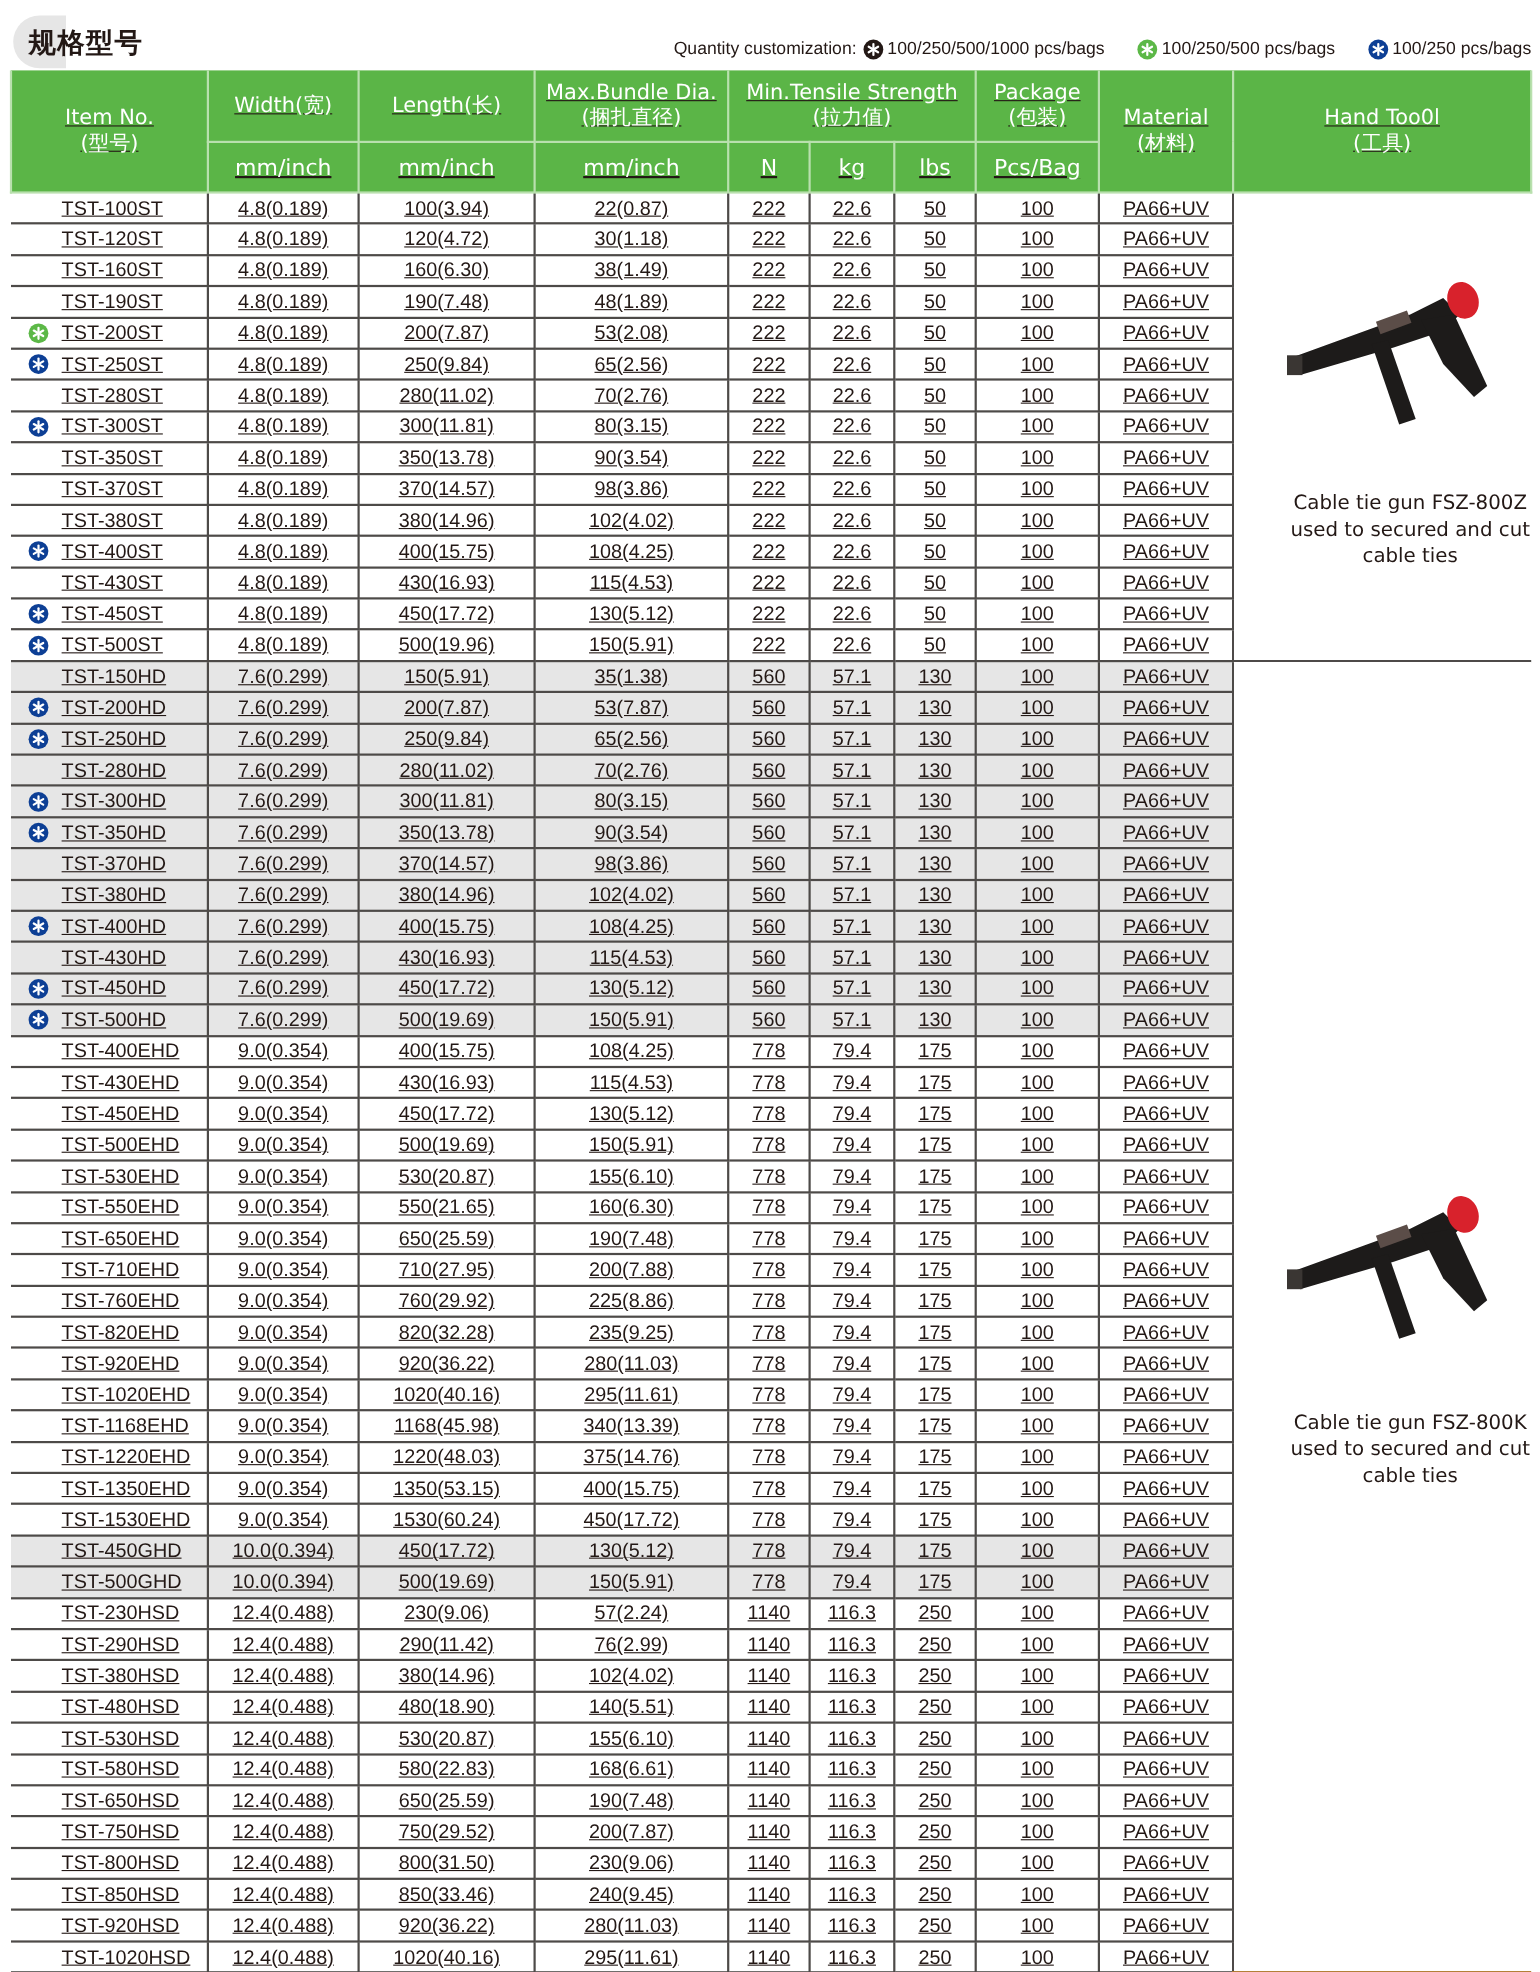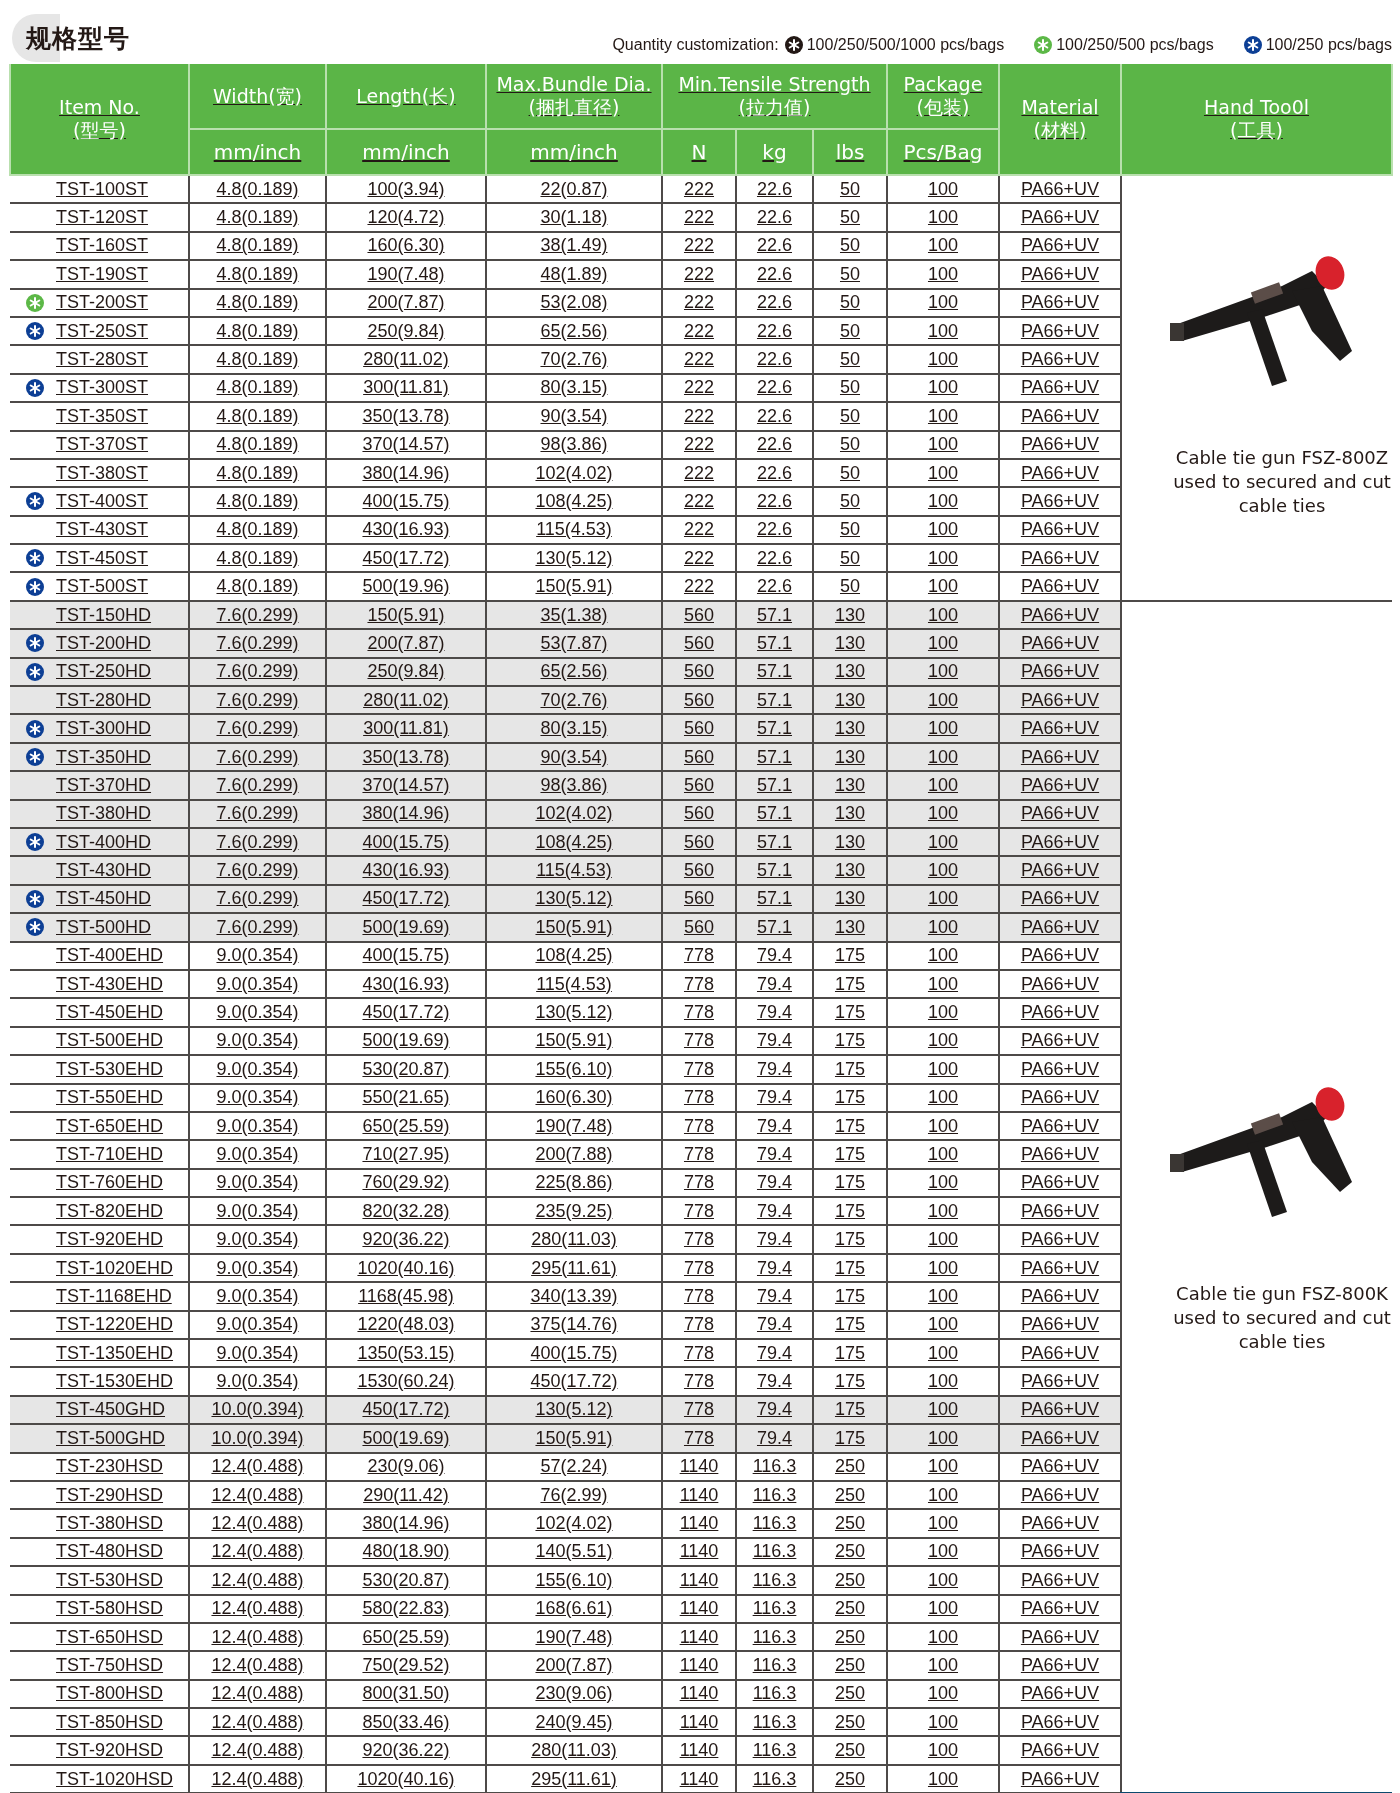--- a/index.html
+++ b/index.html
@@ -26,21 +26,21 @@
   table.spec thead tr.top th { height: 65px; }
   table.spec thead tr.top th.span2 { height: 100px; }
   table.spec td { height: 28.4px; font-size: 18px; text-align: center; border-bottom: 2px solid #4d4a48; border-right: 2px solid #4d4a48; padding: 0; white-space: nowrap; color: #231815; }
   table.spec td:first-child { text-align: center; padding-left: 16px; }
   table.spec tbody tr:first-child td { border-top: 2px solid #6d6b69; }
   table.spec tr.shaded td.data { background: #e6e6e6; }
   .item-cell { display: flex; align-items: center; }
   .item-cell .star-slot { width: 30px; display: inline-flex; align-items: center; }
   td.tool { background: #ffffff; vertical-align: top; text-align: center; border-right: none !important; position: relative; padding: 0 !important; white-space: normal !important; }
   td.tool.first { border-bottom: 2px solid #4d4a48; }
-  td.tool.last { border-bottom: 2px solid #0c4a6e; }
+  td.tool.last { border-bottom: 2px solid #a16207; }
   .tool-inner { position: absolute; left: 0; right: 0; top: 0; bottom: 0; }
   .tool-img { position: absolute; left: 40px; width: 200px; height: 160px; }
   .tool-caption { position: absolute; left: 40px; font-family: "DejaVu Sans", sans-serif; font-size: 18px; line-height: 24px; color: #231815; width: 240px; }
 </style>
 </head>
 <body>
 
 <div class="title-wrap">
   <div class="title-bg"></div>
   <div class="title">规格型号</div>

